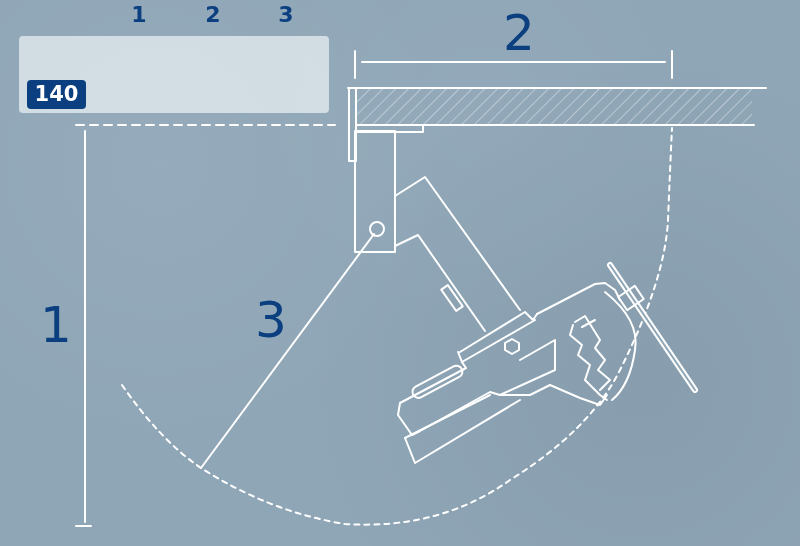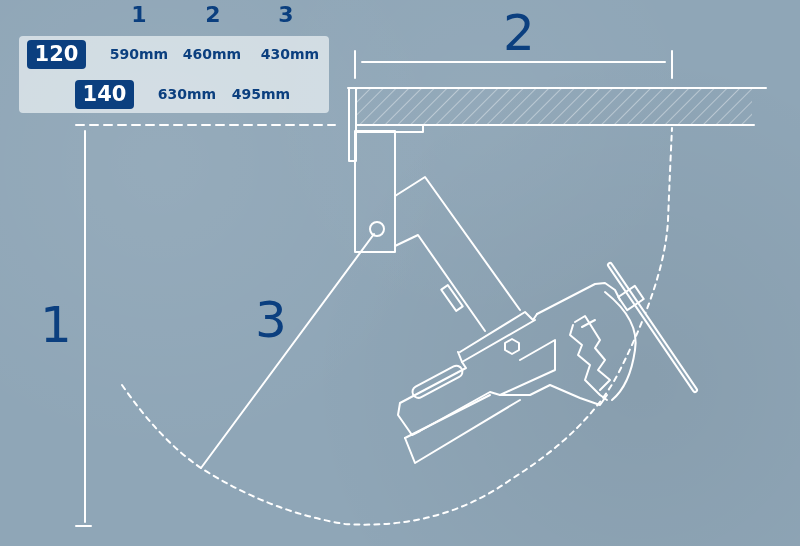--- a/index.html
+++ b/index.html
@@ -42,30 +42,22 @@
 </head>
 <body>
 
 <div class="texture"></div>
 
 <div class="col-header" style="left:124px;">1</div>
 <div class="col-header" style="left:198px;">2</div>
 <div class="col-header" style="left:271px;">3</div>
 
 <div class="spec-panel">
-  <div class="spec-row" style="top:4px;">
-    <div class="model-badge">120</div>
-    <div class="spec-val" style="left:85px;">590mm</div>
-    <div class="spec-val" style="left:158px;">460mm</div>
-    <div class="spec-val" style="left:236px;">430mm</div>
-  </div>
-  <div class="spec-row" style="top:44px;margin-left:48px;">
+  <div class="spec-row" style="top:44px;">
     <div class="model-badge">140</div>
-    <div class="spec-val" style="left:85px;">630mm</div>
-    <div class="spec-val" style="left:159px;">495mm</div>
   </div>
 </div>
 
 <div class="dim-label" style="left:40px; top:300px;">1</div>
 <div class="dim-label" style="left:503px; top:8px;">2</div>
 <div class="dim-label" style="left:255px; top:295px;">3</div>
 
 <svg class="drawing" width="800" height="546" viewBox="0 0 800 546">
   <defs>
     <pattern id="hatch" patternUnits="userSpaceOnUse" width="9" height="9" patternTransform="rotate(45)">

